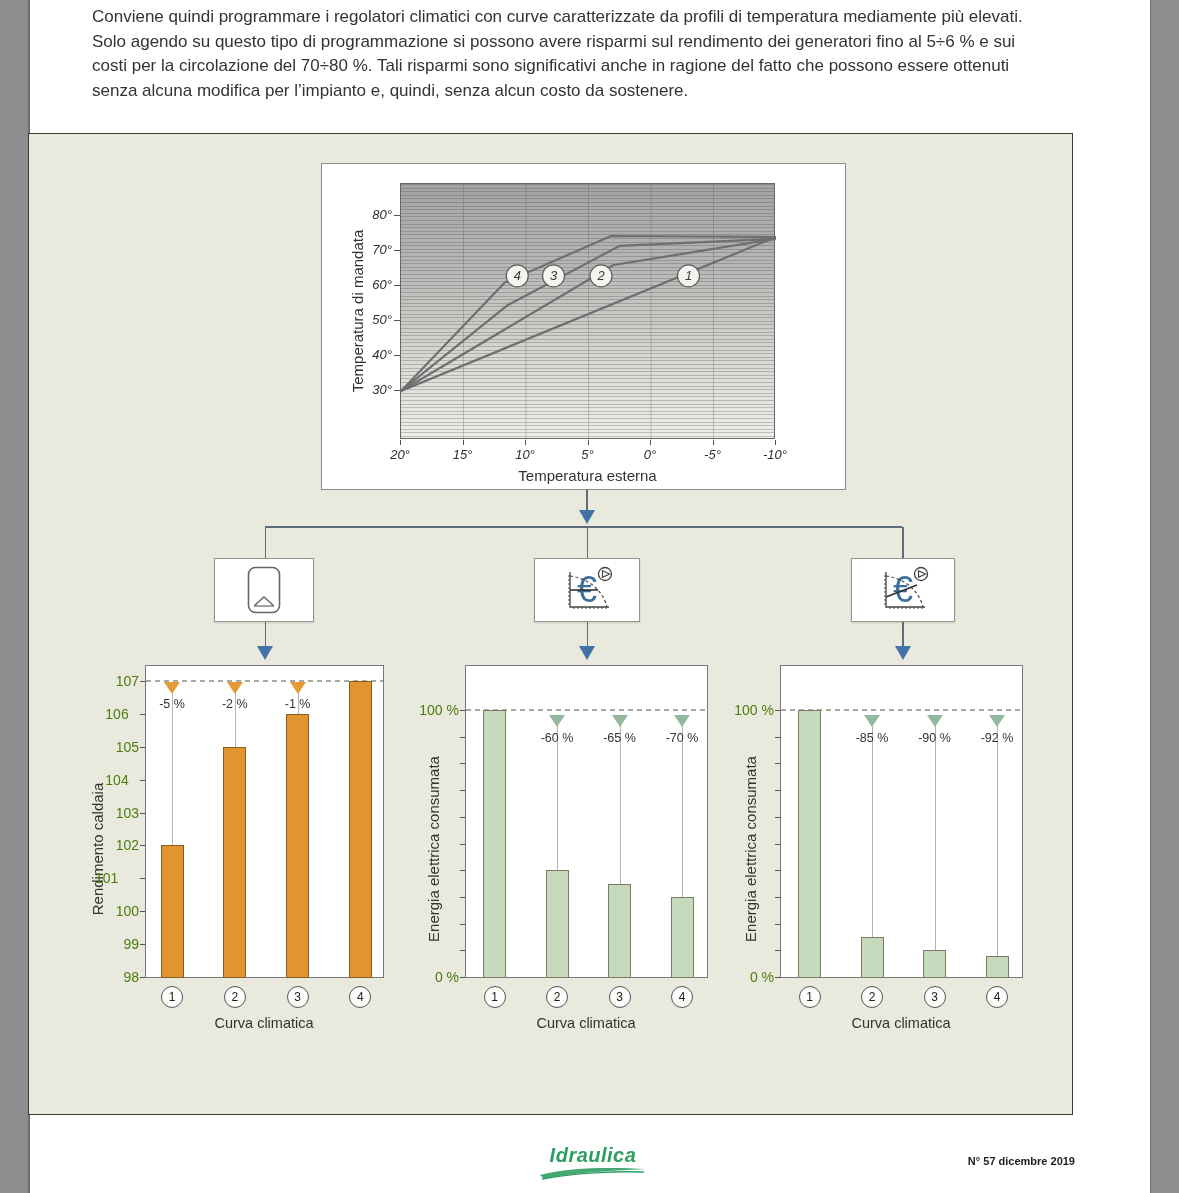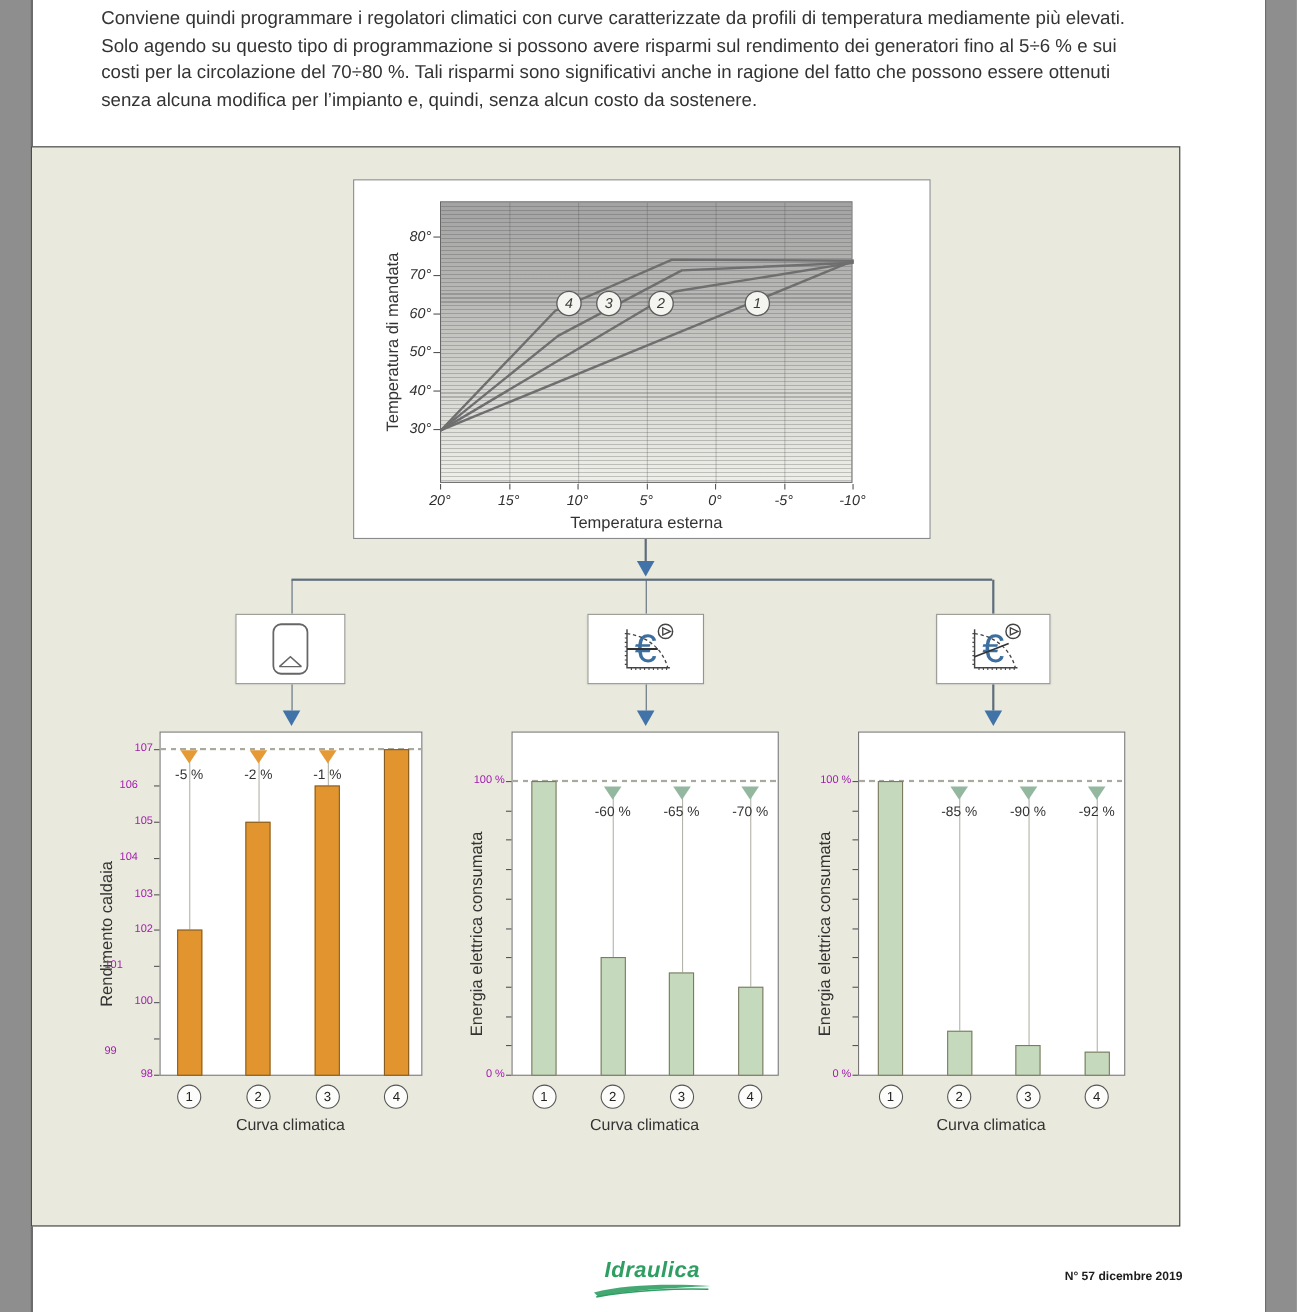--- a/index.html
+++ b/index.html
@@ -28,21 +28,21 @@
   .iconbox{background:#fff;border:1px solid #95958f;box-shadow:0 1px 2px rgba(0,0,0,.12);
            display:flex;align-items:center;justify-content:center;gap:9px;}
   .iconbox span{position:static;color:#3c6f9f;}
   .iconbox svg{position:static;}
   .plot{background:#fff;border:1px solid #777;}
   .bar{border:1px solid rgba(60,45,20,.55);}
   .dash-line{height:2px;background:repeating-linear-gradient(to right,#a9a9a0 0 5px,rgba(0,0,0,0) 5px 9px);}
   .hair{width:1px;background:#b4b4aa;}
   .tri{width:0;height:0;border-left:8px solid transparent;border-right:8px solid transparent;}
   .delta{font-size:12.5px;color:#333;text-align:center;width:64px;}
-  .blab{font-size:10px;color:#a21caf;line-height:16px;}
+  .blab{font-size:14px;color:#4d7c0f;line-height:16px;}
   .circ{width:22px;height:22px;border:1px solid #555;border-radius:50%;background:#fcfcfa;
         font-size:12px;line-height:20px;text-align:center;color:#222;}
   #caption{left:0;top:947px;width:100%;text-align:center;font-size:15px;font-weight:600;color:#222;}
   .footer-text{position:absolute;font-weight:bold;color:#1d1d1d;}
   #logo{position:absolute;left:538px;top:1144px;width:110px;text-align:center;}
   #logo-text{font-size:20px;font-weight:bold;font-style:italic;color:#2f9e63;letter-spacing:.5px;
              text-shadow:0 0 1px #e9f5ee;}
 </style>
 </head>
 <body>
@@ -172,21 +172,21 @@
 
   <div class="plot" style="left: 116px; top: 531px; width: 239px; height: 313px;"></div>
       <div class="blab" style="left: 66px; top: 538.9px; width: 44px; text-align: right;">107</div>
       <div class="blab" style="left: 66px; top: 571.8px; width: 44px; text-align: center;">106</div>
       <div class="blab" style="left: 66px; top: 604.7px; width: 44px; text-align: right;">105</div>
       <div class="blab" style="left: 66px; top: 637.6px; width: 44px; text-align: center;">104</div>
       <div class="blab" style="left: 66px; top: 670.5px; width: 44px; text-align: right;">103</div>
       <div class="blab" style="left: 66px; top: 703.4px; width: 44px; text-align: right;">102</div>
       <div class="blab" style="left: 66px; top: 736.3px; width: 44px; ">101</div>
       <div class="blab" style="left: 66px; top: 769.2px; width: 44px; text-align: right;">100</div>
-      <div class="blab" style="left: 66px; top: 802.1px; width: 44px;  margin-top: 12px;">99</div>
+      <div class="blab" style="left: 66px; top: 802.1px; width: 44px; text-align: right;">99</div>
       <div class="blab" style="left: 66px; top: 835px; width: 44px; text-align: right;">98</div>
       <div style="left: 111px; top: 546.9px; width: 5px; height: 1px; background: rgb(85, 85, 85);"></div>
       <div style="left: 111px; top: 579.8px; width: 5px; height: 1px; background: rgb(85, 85, 85);"></div>
       <div style="left: 111px; top: 612.7px; width: 5px; height: 1px; background: rgb(85, 85, 85);"></div>
       <div style="left: 111px; top: 645.6px; width: 5px; height: 1px; background: rgb(85, 85, 85);"></div>
       <div style="left: 111px; top: 678.5px; width: 5px; height: 1px; background: rgb(85, 85, 85);"></div>
       <div style="left: 111px; top: 711.4px; width: 5px; height: 1px; background: rgb(85, 85, 85);"></div>
       <div style="left: 111px; top: 744.3px; width: 5px; height: 1px; background: rgb(85, 85, 85);"></div>
       <div style="left: 111px; top: 777.2px; width: 5px; height: 1px; background: rgb(85, 85, 85);"></div>
       <div style="left: 111px; top: 810.1px; width: 5px; height: 1px; background: rgb(85, 85, 85);"></div>

